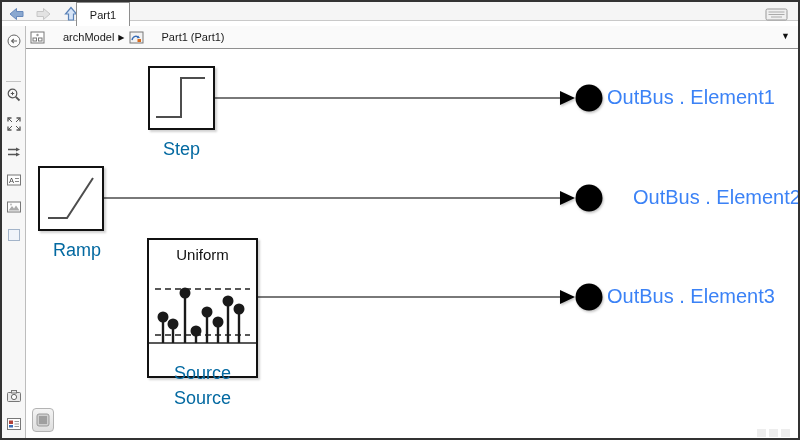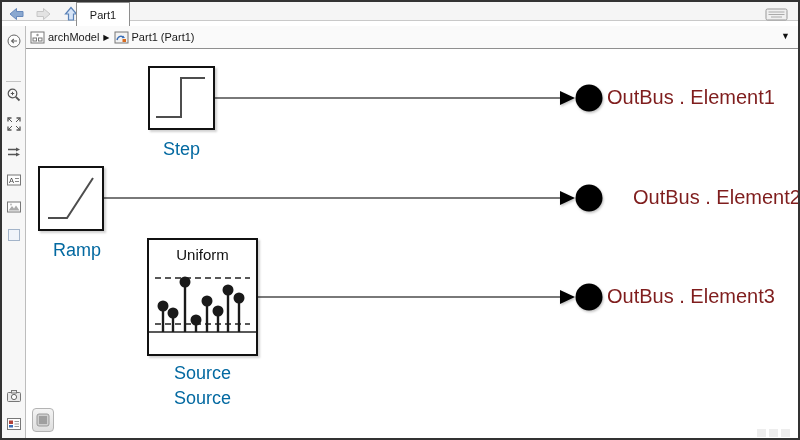--- a/index.html
+++ b/index.html
@@ -15,51 +15,51 @@
   .nav-back { left:4px; } .nav-fwd { left:30px; } .nav-up { left:58px; }
   .tab { position:absolute; left:74px; top:0; width:54px; height:24px; background:#fff;
          border:1px solid #8e8e8e; border-bottom:none; display:flex; align-items:center;
          justify-content:center; font-size:11px; color:#1a1a1a; z-index:21; }
   .kbd-btn { position:absolute; right:8px; top:4px; width:26px; height:16px; }
 
   
   .breadcrumb { position:absolute; left:26px; top:26px; width:772px; height:23px;
                 background:#fafafa; border-bottom:1px solid #8f8f8f; display:flex;
                 align-items:center; padding-left:4px; font-size:11px; color:#1a1a1a; z-index:20; }
-  .crumb { display:flex; align-items:center; gap:3px; cursor:pointer; }
+  .crumb { display:flex; align-items:center; gap:18px; cursor:pointer; }
   .crumb-sep { margin:0 4px; font-size:8px; color:#111; }
   .crumb-caret { position:absolute; right:8px; top:5px; font-size:9px; color:#111; cursor:pointer; }
 
   
   .sidebar { position:absolute; left:2px; top:26px; width:24px; height:412px;
              background:#f7f7f7; border-right:1px solid #bdbdbd; z-index:20; }
   .side-btn { position:absolute; left:2px; width:20px; height:18px; display:flex;
               align-items:center; justify-content:center; cursor:pointer; }
   .side-div { position:absolute; left:4px; width:15px; border-top:1px solid #c4c4c4; }
 
   
   .canvas { position:absolute; left:26px; top:49px; width:772px; height:389px; background:#fff; z-index:1; }
   .wire-overlay { position:absolute; inset:0; width:800px; height:440px; z-index:5; pointer-events:none; }
 
   .block { position:absolute; background:#fff; border:2px solid #111; z-index:6;
            box-shadow:1.5px 2px 2px rgba(0,0,0,0.18); cursor:pointer; }
   .blk-step   { left:148px; top:66px;  width:67px;  height:64px; }
   .blk-ramp   { left:38px;  top:166px; width:66px;  height:65px; }
-  .blk-random { left:147px; top:238px; width:111px; height:118px; }
+  .blk-random { left:147px; top:238px; width:111px; height:140px; }
   .blk-inner-svg { position:absolute; inset:0; width:100%; height:100%; }
   .uniform-label { position:absolute; left:0; top:6px; width:100%; text-align:center;
                    font-size:15px; color:#111; z-index:2; }
 
   .block-label { position:absolute; text-align:center; font-size:18px; color:#0369a1;
                  z-index:6; line-height:25px; cursor:pointer; }
   .lbl-step   { left:141px; top:137px; width:81px; }
   .lbl-ramp   { left:37px;  top:238px; width:80px; }
   .lbl-random { left:152px; top:361px; width:101px; }
 
-  .port-label { position:absolute; left:607px; font-size:20px; color:#7f1d1d;
+  .port-label { position:absolute; left:607px; font-size:20px; color:#3b82f6;
                 z-index:6; white-space:nowrap; cursor:pointer; }
   .pl-1 { top:86px; } .pl-2 { top:186px;margin-left:26px; } .pl-3 { top:285px; }
 
   
   .stack-btn { position:absolute; left:32px; top:408px; width:22px; height:24px;
                background:linear-gradient(#f4f4f4,#dedede); border:1px solid #b3b3b3;
                border-radius:4px; z-index:10; display:flex; align-items:center;
                justify-content:center; cursor:pointer; }
   .grip { position:absolute; right:10px; bottom:3px; display:flex; gap:3px; z-index:2; }
   .grip span { width:9px; height:8px; background:#ededed; display:block; }

